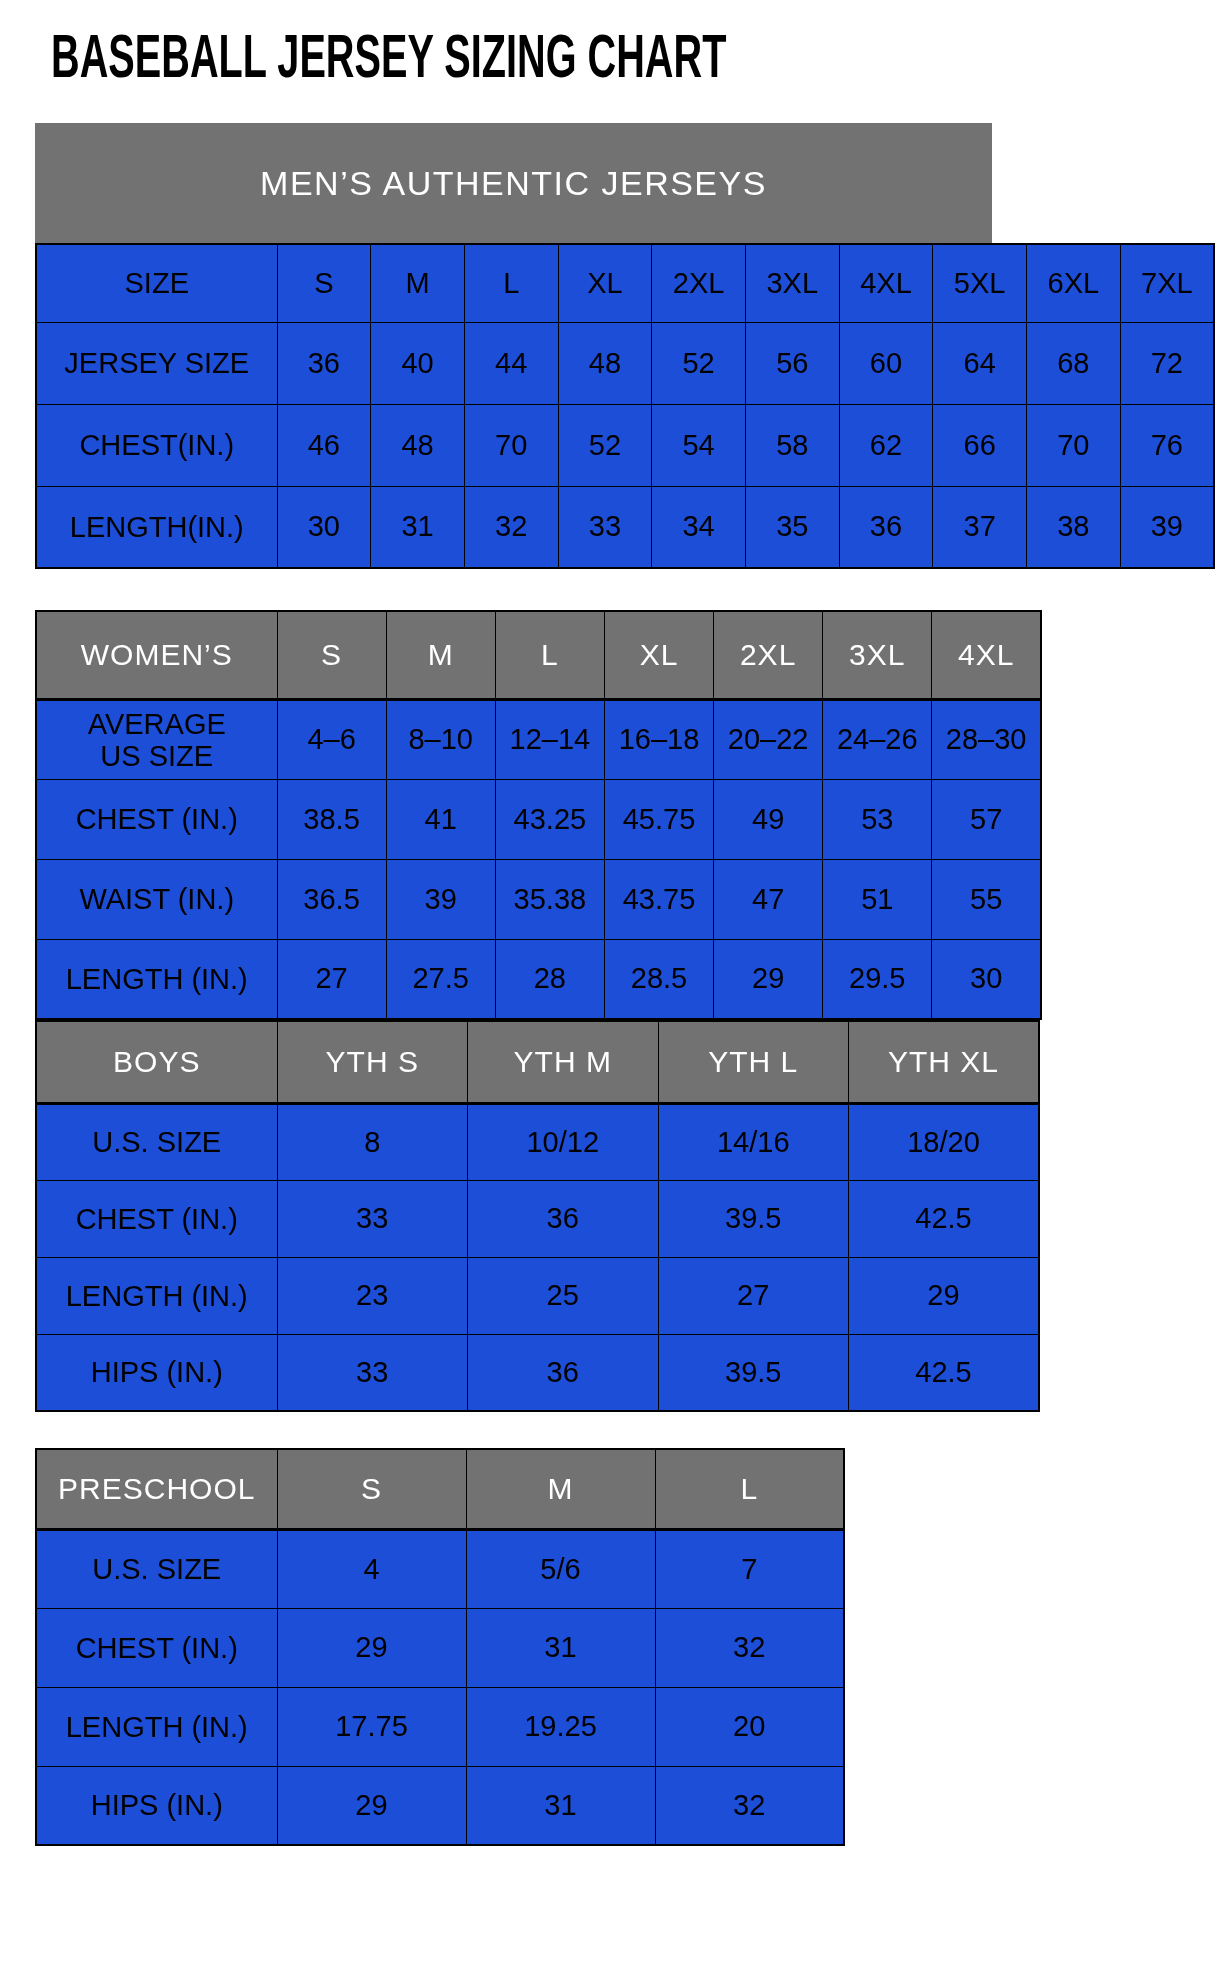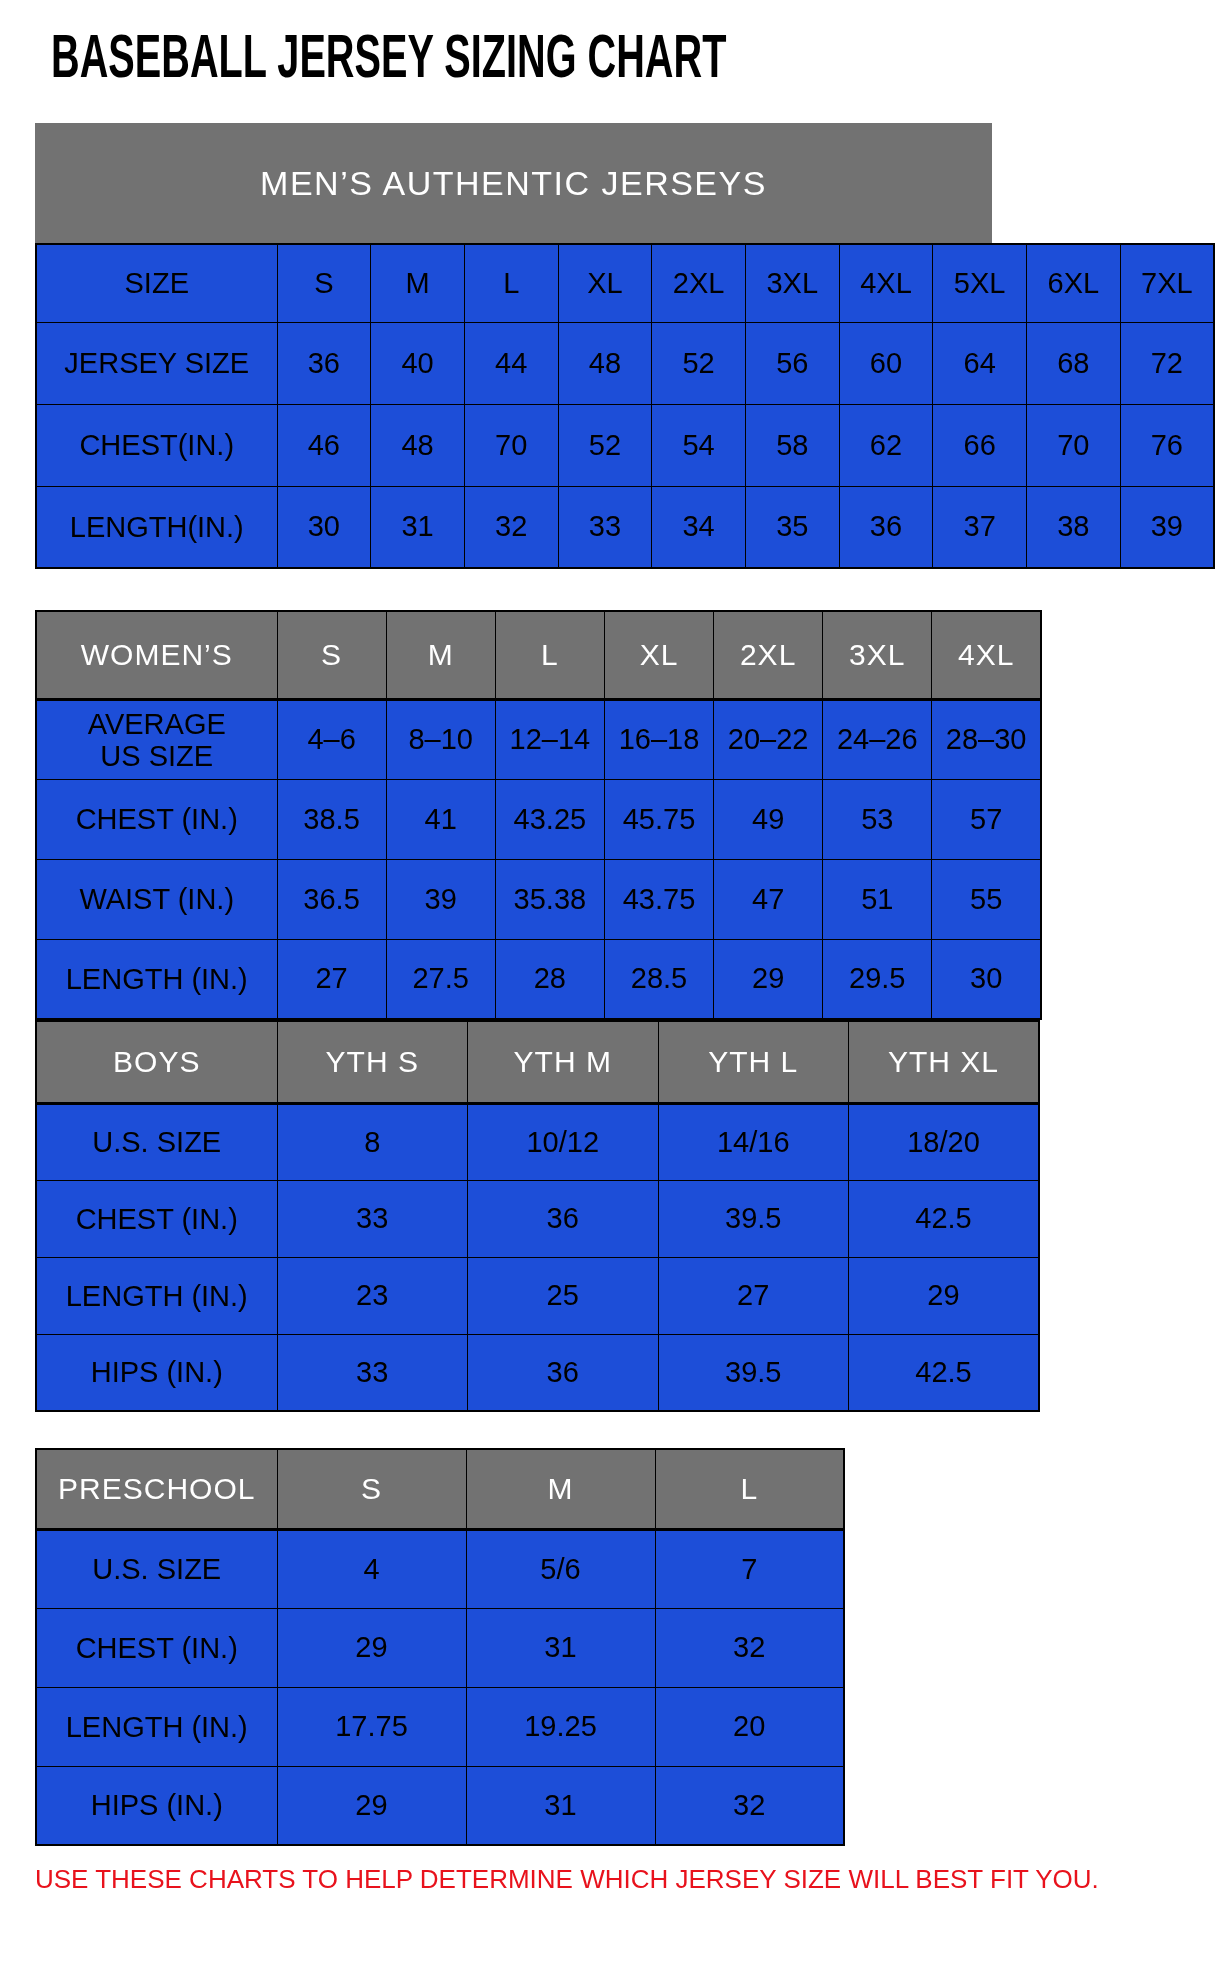--- a/index.html
+++ b/index.html
@@ -266,15 +266,14 @@
           <tr>
             <td class="label-col">HIPS (IN.)</td>
             <td>29</td>
             <td>31</td>
             <td>32</td>
           </tr>
         </tbody>
       </table>
   </div>
 
-  <p class="footer-note">USE THESE CHARTS TO HELP DETERMINE WHICH JERSEY SIZE WILL BEST FIT YOU.</p>
 
 </section>
 
 </body></html>

